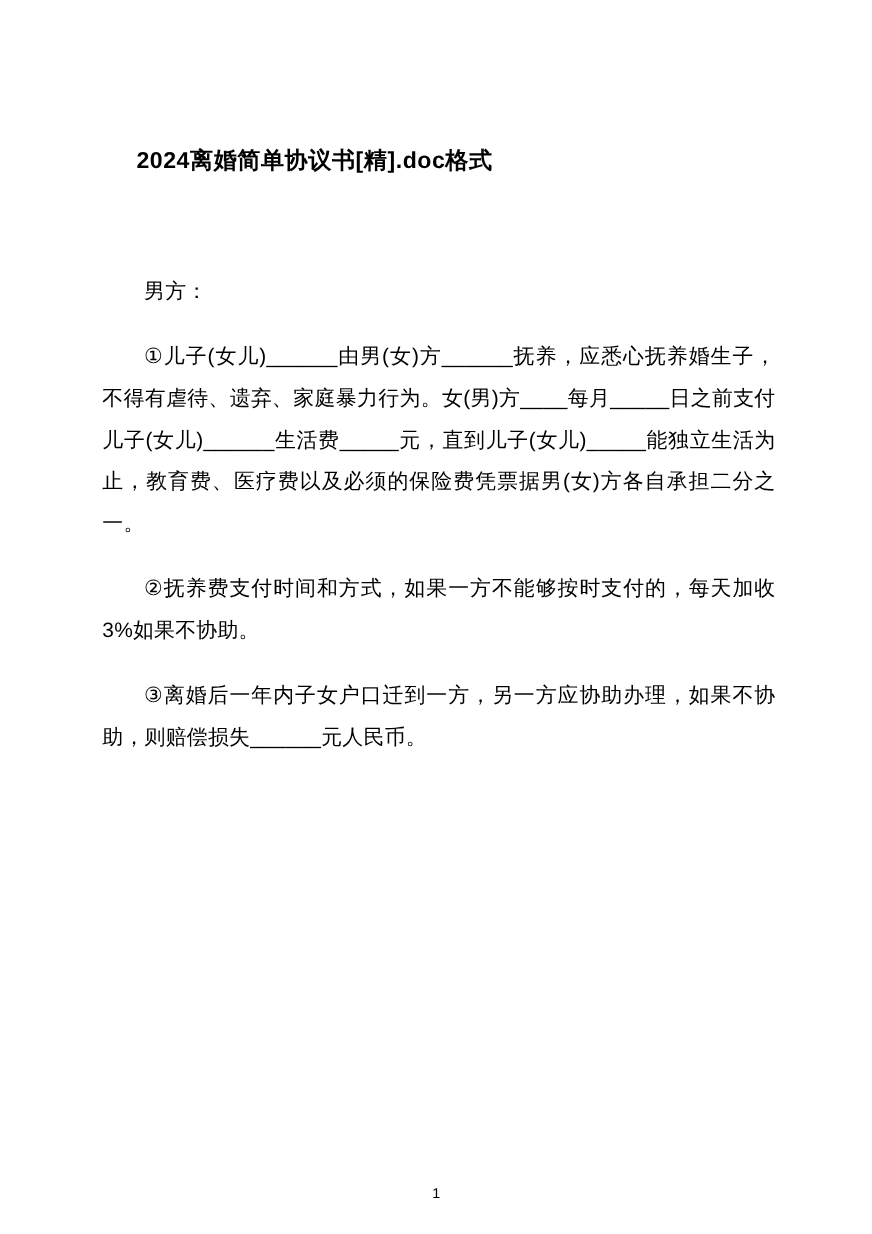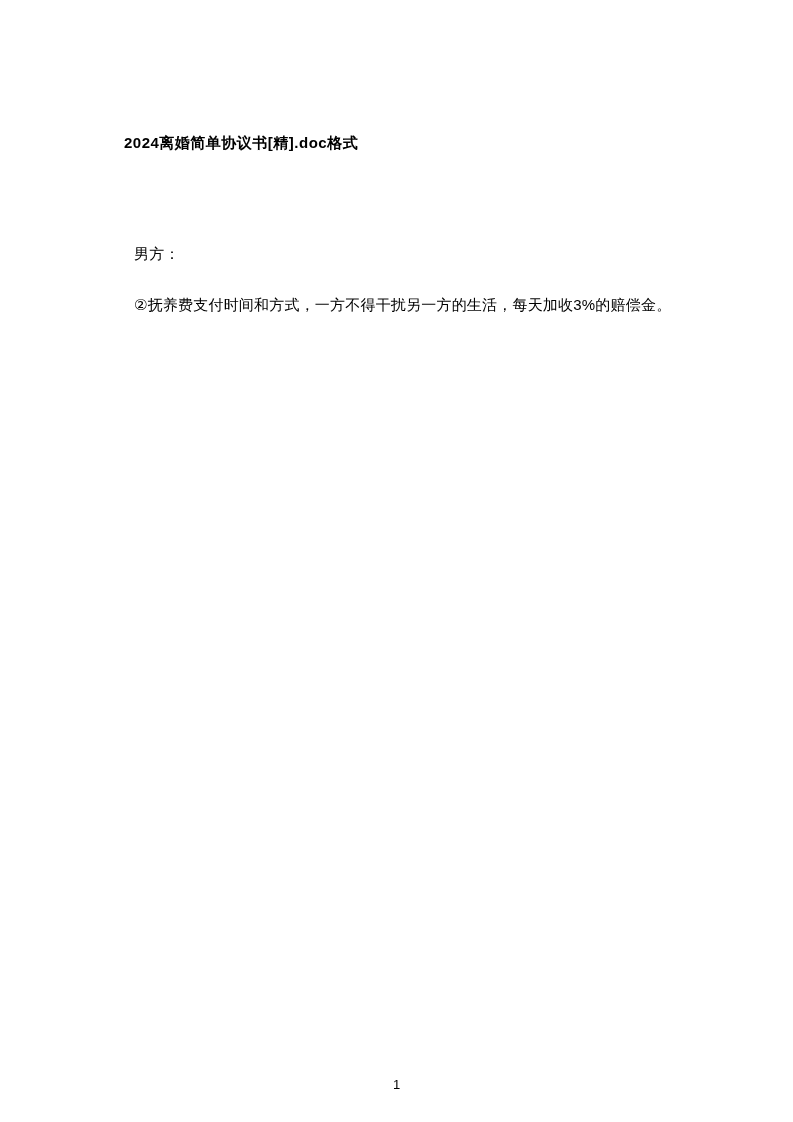--- a/index.html
+++ b/index.html
@@ -18,33 +18,33 @@
   .page {
     position: relative;
     width: 793px;
     height: 1122px;
     box-sizing: border-box;
     padding: 0 88px;
   }
   .doc-title {
     margin: 0;
     padding-top: 132px;
-    font-size: 15px;
+    font-size: 21px;
     font-weight: bold;
     letter-spacing: 0.5px;
     line-height: 1.4;
     text-align: left;
     padding-left: 36px;
   }
   .body-block {
     margin-top: 86px;
   }
   p.para {
-    margin: 0 0 21px 16px;
-    font-size: 15px;
+    margin: 0 0 21px 5px;
+    font-size: 19px;
     line-height: 2.0;
     text-align: justify;
     letter-spacing: 0.2px;
   }
   p.indent {
     text-indent: 2em;
   }
   .footer {
     position: absolute;
     left: 0;
@@ -56,18 +56,20 @@
 </style>
 </head>
 <body>
 
 <div class="page">
 
   <h1 class="doc-title">2024离婚简单协议书[精].doc格式</h1>
 
   <div class="body-block">
     <p class="para indent">男方：</p>
-    <p class="para indent">②抚养费支付时间和方式，一方不得干扰另一方的生活，每天加收3%的赔偿金。</p>
+    <p class="para indent">①儿子(女儿)______由男(女)方______抚养，应悉心抚养婚生子，不得有虐待、遗弃、家庭暴力行为。女(男)方____每月_____日之前支付儿子(女儿)______生活费_____元，直到儿子(女儿)_____能独立生活为止，教育费、医疗费以及必须的保险费凭票据男(女)方各自承担二分之一。</p>
+    <p class="para indent">②抚养费支付时间和方式，如果一方不能够按时支付的，每天加收3%如果不协助。</p>
+    <p class="para indent">③离婚后一年内子女户口迁到一方，另一方应协助办理，如果不协助，则赔偿损失______元人民币。</p>
   </div>
 
   <div class="footer">1</div>
 
 </div>
 
 </body></html>

